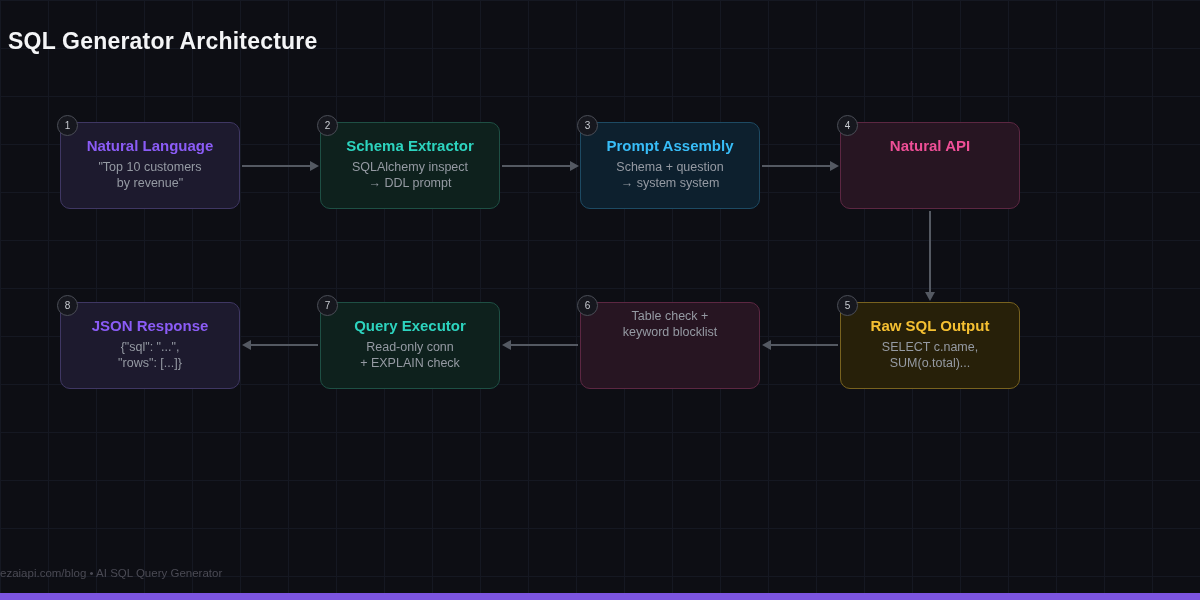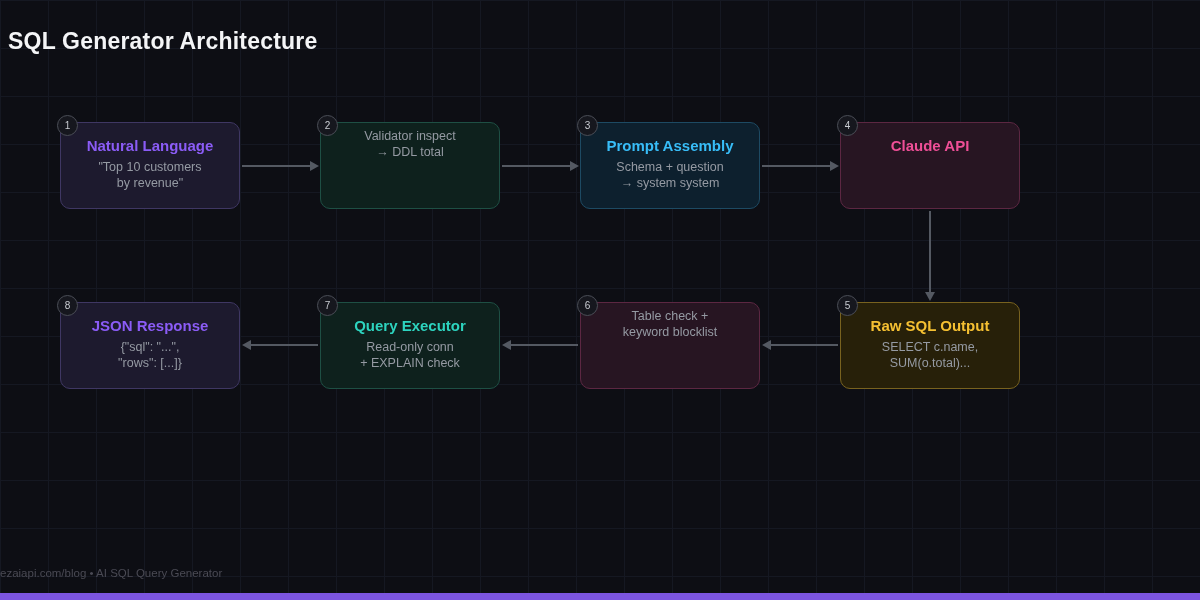--- a/index.html
+++ b/index.html
@@ -105,36 +105,37 @@
       <div class="node" style="left: 60px; top: 122px; --bg: #1d1a2e; --border: #3f3763; --accent: #8b5cf6;">
     <div class="node-badge">1</div>
     <div class="node-title">Natural Language</div>
     <div class="node-sub">
       <div>"Top 10 customers</div>
       <div>by revenue"</div>
     </div>
   </div>
       <div class="node" style="left: 320px; top: 122px; --bg: #0e211d; --border: #1e4f44; --accent: #2dd4bf;">
     <div class="node-badge">2</div>
+    <div class="node-title">Schema Extractor</div>
     <div class="node-sub">
-      <div>Validator inspect</div>
-      <div>→ DDL total</div>
+      <div>SQLAlchemy inspect</div>
+      <div>→ DDL prompt</div>
     </div>
   </div>
       <div class="node" style="left: 580px; top: 122px; --bg: #0d202e; --border: #1d4a63; --accent: #38bdf8;">
     <div class="node-badge">3</div>
     <div class="node-title">Prompt Assembly</div>
     <div class="node-sub">
       <div>Schema + question</div>
       <div>→ system system</div>
     </div>
   </div>
       <div class="node" style="left: 840px; top: 122px; --bg: #271522; --border: #5c2742; --accent: #ef4f97;">
     <div class="node-badge">4</div>
-    <div class="node-title">Claude API</div>
+    <div class="node-title">Natural API</div>
   </div>
       <div class="node" style="left: 840px; top: 302px; --bg: #272009; --border: #78621f; --accent: #f5c032;">
     <div class="node-badge">5</div>
     <div class="node-title">Raw SQL Output</div>
     <div class="node-sub">
       <div>SELECT c.name,</div>
       <div>SUM(o.total)...</div>
     </div>
   </div>
       <div class="node" style="left: 580px; top: 302px; --bg: #271522; --border: #5c2742; --accent: #ef4f97;">

